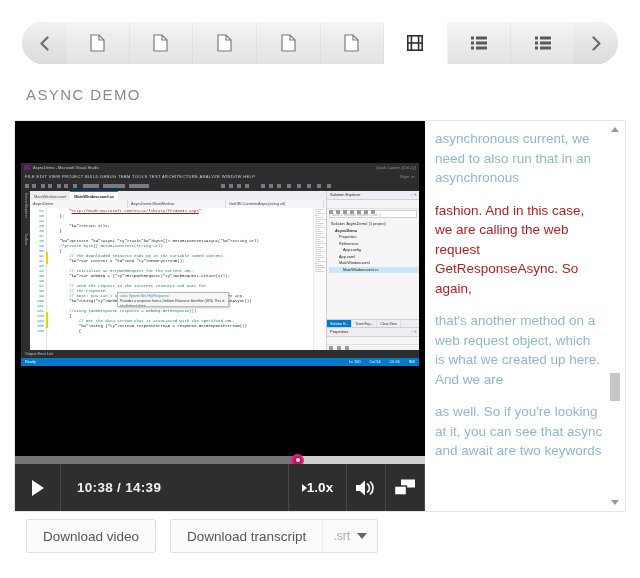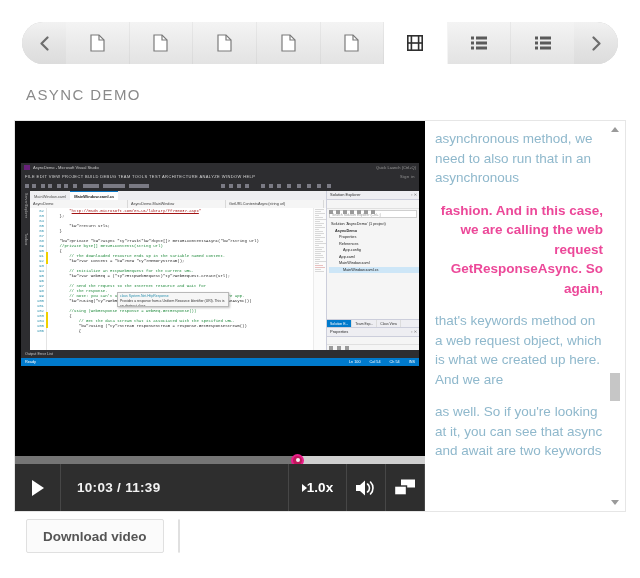--- a/index.html
+++ b/index.html
@@ -420,23 +420,22 @@
     box-sizing: border-box;
   }
   .cue {
     font-size: 13.5px;
     line-height: 19.5px;
     color: #8fb8cc;
     margin: 0 0 13px 0;
     cursor: pointer;
   }
   .cue.active {
-    color: #ec4899;
-    font-weight: bold;
-    text-align: right;
+    color: #b91c1c;
+    font-weight: normal;
   }
   .tscroll {
     position: absolute;
     right: 4px; top: 4px; bottom: 4px;
     width: 12px;
     cursor: pointer;
   }
   .tscroll .arrow-up, .tscroll .arrow-dn {
     position: absolute;
     left: 2px;
@@ -455,21 +454,20 @@
     background: #c6c6c6;
   }
 
   
   .btn-row {
     position: absolute;
     left: 26px;
     top: 519px;
     display: flex;
     gap: 14px;
-    font-weight: bold;
   }
   .btn {
     height: 34px;
     display: flex;
     align-items: center;
     padding: 0 16px;
     background: #fbfbfb;
     border: 1px solid #e0e0e0;
     border-radius: 2px;
     color: #555555;
@@ -782,21 +780,21 @@
 
     <div class="progress">
       <div class="played" id="played" style="width: 69%;"></div>
       <div class="handle" id="handle" style="left: 69%; background: rgb(194, 24, 91);"></div>
     </div>
 
     <div class="controls">
       <div class="ctrl play">
         <span class="tri-play"></span>
       </div>
-      <div class="ctrl time">10:03 / 11:39</div>
+      <div class="ctrl time">10:38 / 14:39</div>
       <div class="ctrl speed">
         <span class="tri-small"></span>
         <span>1.0x</span>
       </div>
       <div class="ctrl vol">
         <svg width="22" height="18" viewBox="0 0 22 18">
           <path d="M1 6 h4 L10 1.5 v15 L5 12 H1 z" fill="#ffffff"></path>
           <path d="M12.5 5 a5 5 0 0 1 0 8" fill="none" stroke="#ffffff" stroke-width="1.6" stroke-linecap="round"></path>
           <path d="M15.5 3 a8.5 8.5 0 0 1 0 12" fill="none" stroke="#ffffff" stroke-width="1.6" stroke-linecap="round"></path>
         </svg>
@@ -805,31 +803,36 @@
         <svg width="22" height="17" viewBox="0 0 22 17">
           <rect x="7" y="0.5" width="14" height="8" fill="#ffffff"></rect>
           <rect x="0.5" y="7" width="12" height="9" fill="#ffffff" stroke="#2e2e2e" stroke-width="1.4"></rect>
         </svg>
       </div>
     </div>
 
   </div>
 
   <div class="transcript">
-    <p class="cue">asynchronous method, we need to also run that in an asynchronous</p>
+    <p class="cue">asynchronous current, we need to also run that in an asynchronous</p>
     <p class="cue active">fashion. And in this case, we are calling the web request GetResponseAsync. So again,</p>
-    <p class="cue">that's keywords method on a web request object, which is what we created up here. And we are</p>
+    <p class="cue">that's another method on a web request object, which is what we created up here. And we are</p>
     <p class="cue">as well. So if you're looking at it, you can see that async and await are two keywords</p>
 
     <div class="tscroll">
       <span class="arrow-up"></span>
       <span class="thumb"></span>
       <span class="arrow-dn"></span>
     </div>
   </div>
 
 </div>
 
 <div class="btn-row">
   <div class="btn">Download video</div>
   <div class="btn-group">
+    <div class="btn">Download transcript</div>
+    <div class="sel">
+      <span>.srt</span>
+      <span class="caret-dn"></span>
+    </div>
   </div>
 </div>
 
 </body></html>

